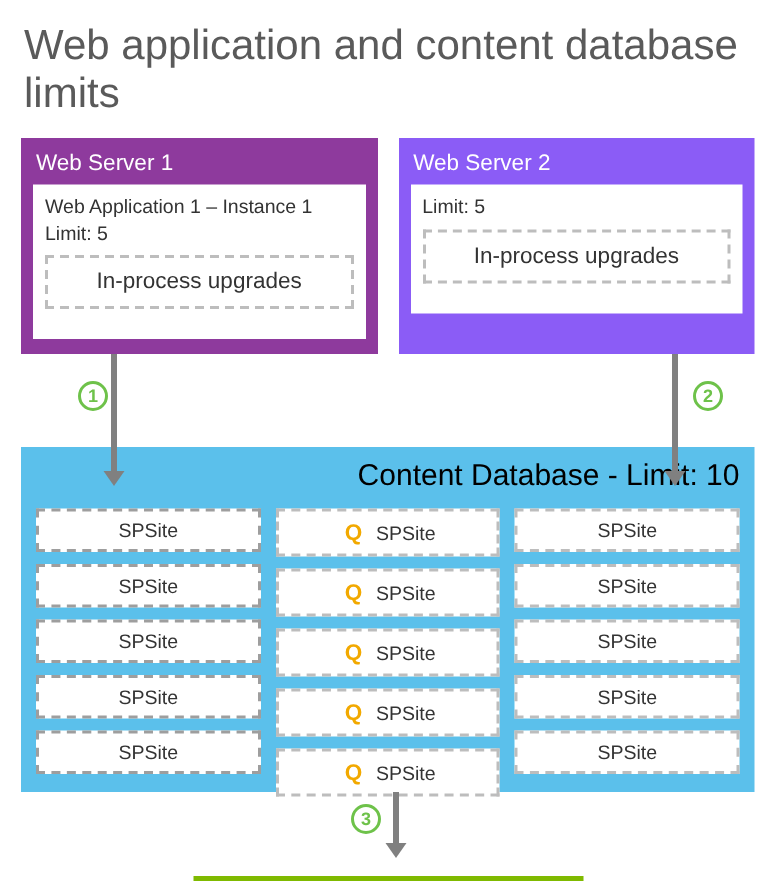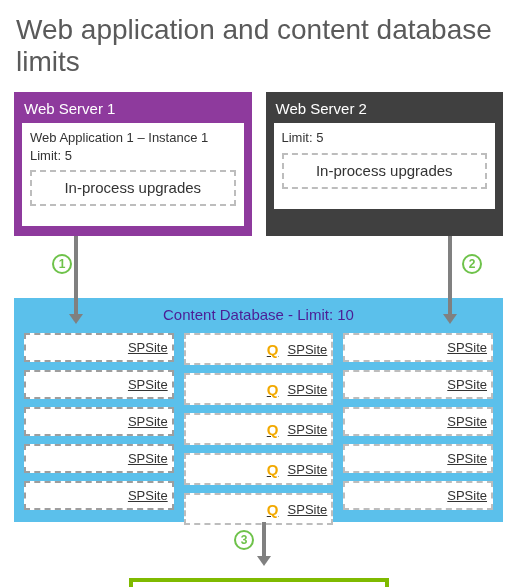--- a/index.html
+++ b/index.html
@@ -20,21 +20,21 @@
   .servers {
     display: flex;
     gap: 14px;
     padding: 0 4px;
   }
   .server {
     flex: 1;
     padding: 6px 8px 10px 8px;
   }
   .server-purple { background: #8e3a9d; }
-  .server-blue   { background: #404040; }
+  .server-blue   { background: #8b5cf6; }
   .server-title {
     color: #fff;
     font-size: 15px;
     font-weight: 400;
     margin: 2px 2px 6px 2px;
   }
   .server-inner {
     background: #fff;
     padding: 6px 8px 20px 8px;
     font-size: 13px;
@@ -80,41 +80,40 @@
     border-top: 10px solid #808080;
     margin-left: -5px;
   }
   
   .cdb {
     margin: 0 4px;
     background: #5bc0eb;
     padding: 6px 10px 12px 10px;
   }
   .cdb-title {
-    text-align: center;
-    color: #4c1d95;
-    font-size: 15px;
+    text-align: right;
+    color: #000000;
+    font-size: 20px;
     font-weight: 300;
     margin: 2px 0 10px 0;
   }
   .cols {
     display: flex;
     gap: 10px;
   }
   .col { flex: 1; display: flex; flex-direction: column; gap: 8px; }
   .site {
     background: #fff;
     border: 2px dashed #9e9e9e;
     padding: 5px 4px;
     font-size: 13px;
     display: flex;
     align-items: center;
-    justify-content: flex-end;
+    justify-content: center;
     gap: 6px;
-    text-decoration: underline;
   }
   .col.left  .site { border-color: #9e9e9e; }
   .col.mid   .site { border-color: #bdbdbd; }
   .col.right .site { border-color: #bdbdbd; }
   .q-icon {
     display:inline-flex;
     width:18px;height:18px;
     align-items:center;justify-content:center;
     color:#f2a900;
     font-weight:700;

